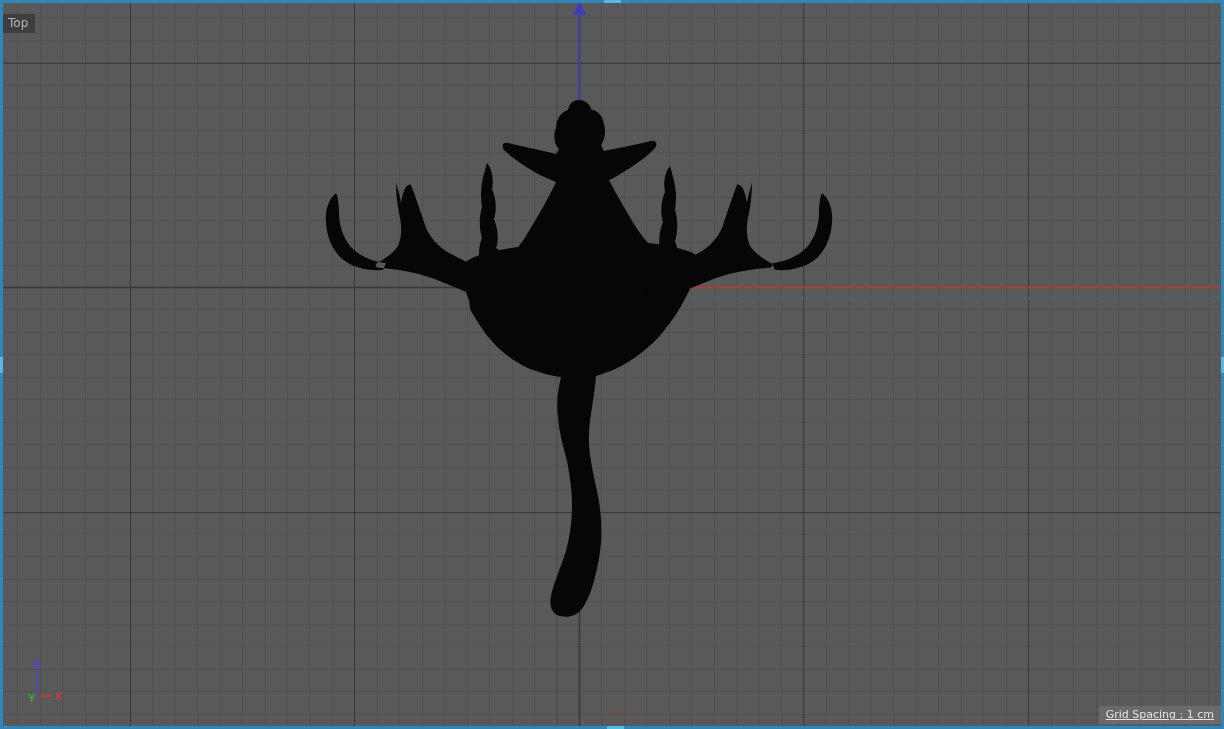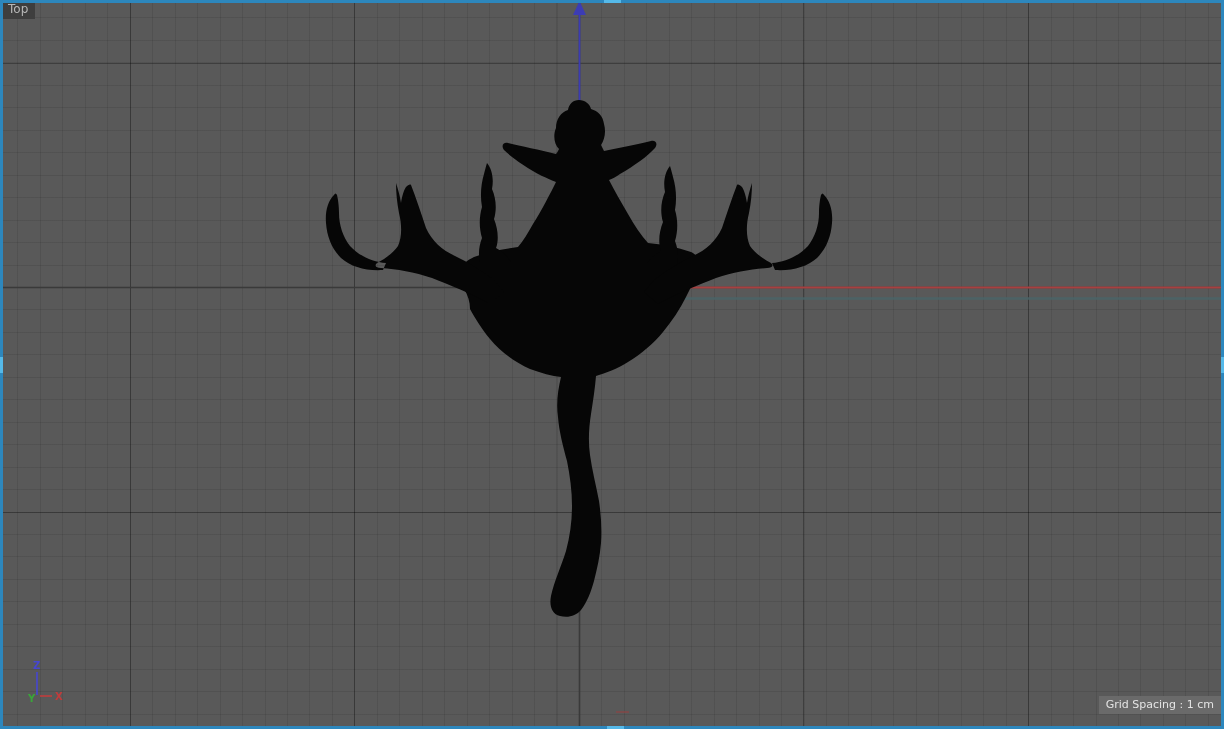--- a/index.html
+++ b/index.html
@@ -13,24 +13,24 @@
     background-image:
       repeating-linear-gradient(90deg,rgba(0,0,0,0.30) 0 1px,transparent 1px 224.6px),
       repeating-linear-gradient(180deg,rgba(0,0,0,0.30) 0 1px,transparent 1px 224.6px);}
   svg.scene{position:absolute;left:0;top:0;}
   .frame{position:absolute;inset:0;border:3px solid #2d87bd;pointer-events:none;box-sizing:border-box;}
   .handle{position:absolute;background:#55b9e9;}
   .handle.h-top{left:604px;top:0;width:17px;height:3px;}
   .handle.h-bottom{left:607px;bottom:0;width:17px;height:3px;}
   .handle.h-left{left:0;top:357px;width:3px;height:16px;}
   .handle.h-right{right:0;top:357px;width:3px;height:16px;}
-  .view-label{position:absolute;left:3px;top:0;background:#3e3e3e;color:#b6b6b6;
+  .view-label{position:absolute;left:3px;top:14px;background:#3e3e3e;color:#b6b6b6;
     font-size:12px;line-height:16px;padding:1px 7px 2px 5px;}
-  .status-label{position:absolute;right:3px;bottom:15px;background:#6a6a6a;color:#e4e4e4;
-    font-size:11px;line-height:14px;padding:2px 7px;}
+  .status-label{position:absolute;right:3px;bottom:5px;background:#6a6a6a;color:#e4e4e4;
+    font-size:11px;line-height:14px;padding:2px 7px;text-decoration:underline;}
   .red-smudge{position:absolute;left:616px;top:711px;width:13px;height:2px;
     background:#8a4444;opacity:.65;}
   .gizmo{position:absolute;left:4px;top:652px;}
 </style>
 </head>
 <body>
 
 <div class="viewport">
   <div class="grid-minor"></div>
   <div class="grid-major"></div>

